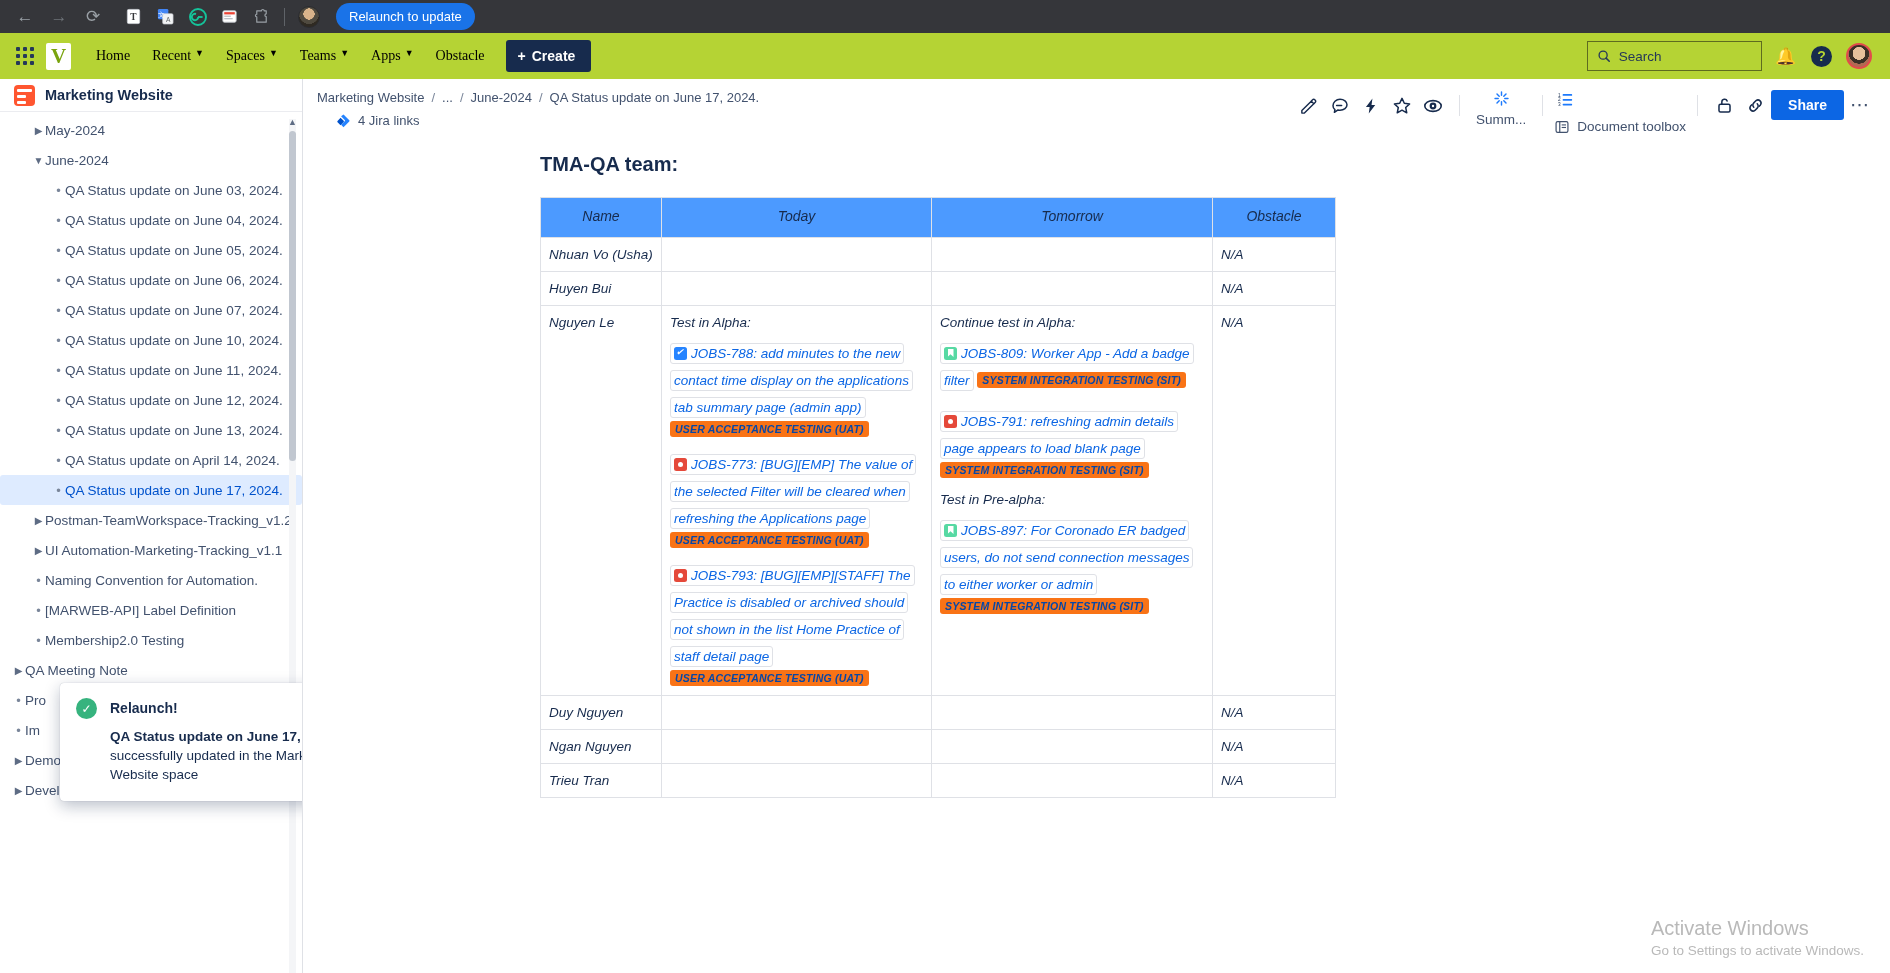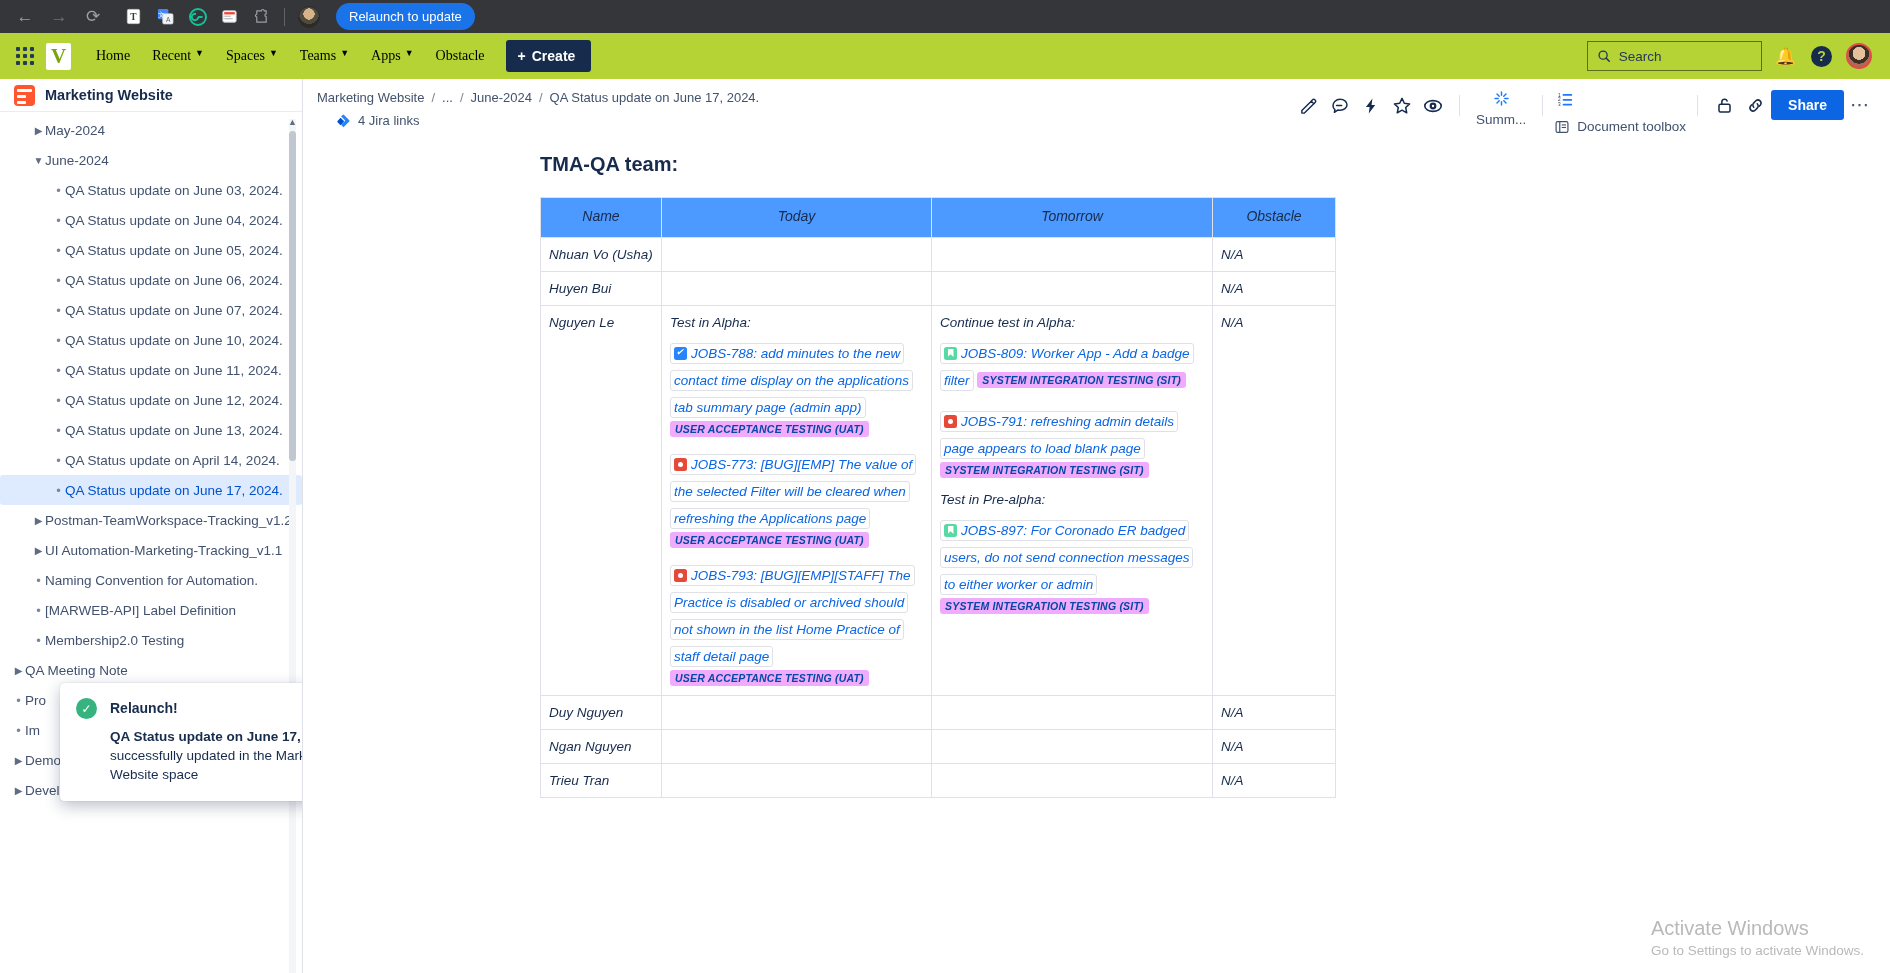--- a/index.html
+++ b/index.html
@@ -187,21 +187,21 @@
      left:2px; top:-1.5px; line-height:13px; }
   .jico.bug{ background:#e5493a; }
   .jico.bug::after{ content:""; position:absolute; left:4px; top:4px; width:5px; height:5px;
      background:#fff; border-radius:50%; }
   .jico.story{ background:#57d9a3; }
   .jico.story::after{ content:""; position:absolute; left:3.5px; top:2px; width:6px; height:8px;
      background:#fff; clip-path:polygon(0 0,100% 0,100% 100%,50% 66%,0 100%); }
 
   .lozenge{
     display:inline-block; font-size:10.5px; font-weight:bold; color:#0747a6;
-    background:#f0abfc; border-radius:3px; padding:2px 5px; letter-spacing:.2px;
+    background:#f97316; border-radius:3px; padding:2px 5px; letter-spacing:.2px;
     vertical-align:1px; white-space:nowrap;
   }
 
   
   .wm{ position:absolute; right:26px; bottom:12px; text-align:left; color:#b9b9b9;
     pointer-events:none; }
   .wm1{ font-size:20px; line-height:26px; }
   .wm2{ font-size:13.5px; line-height:20px; }
 </style>
 </head>

